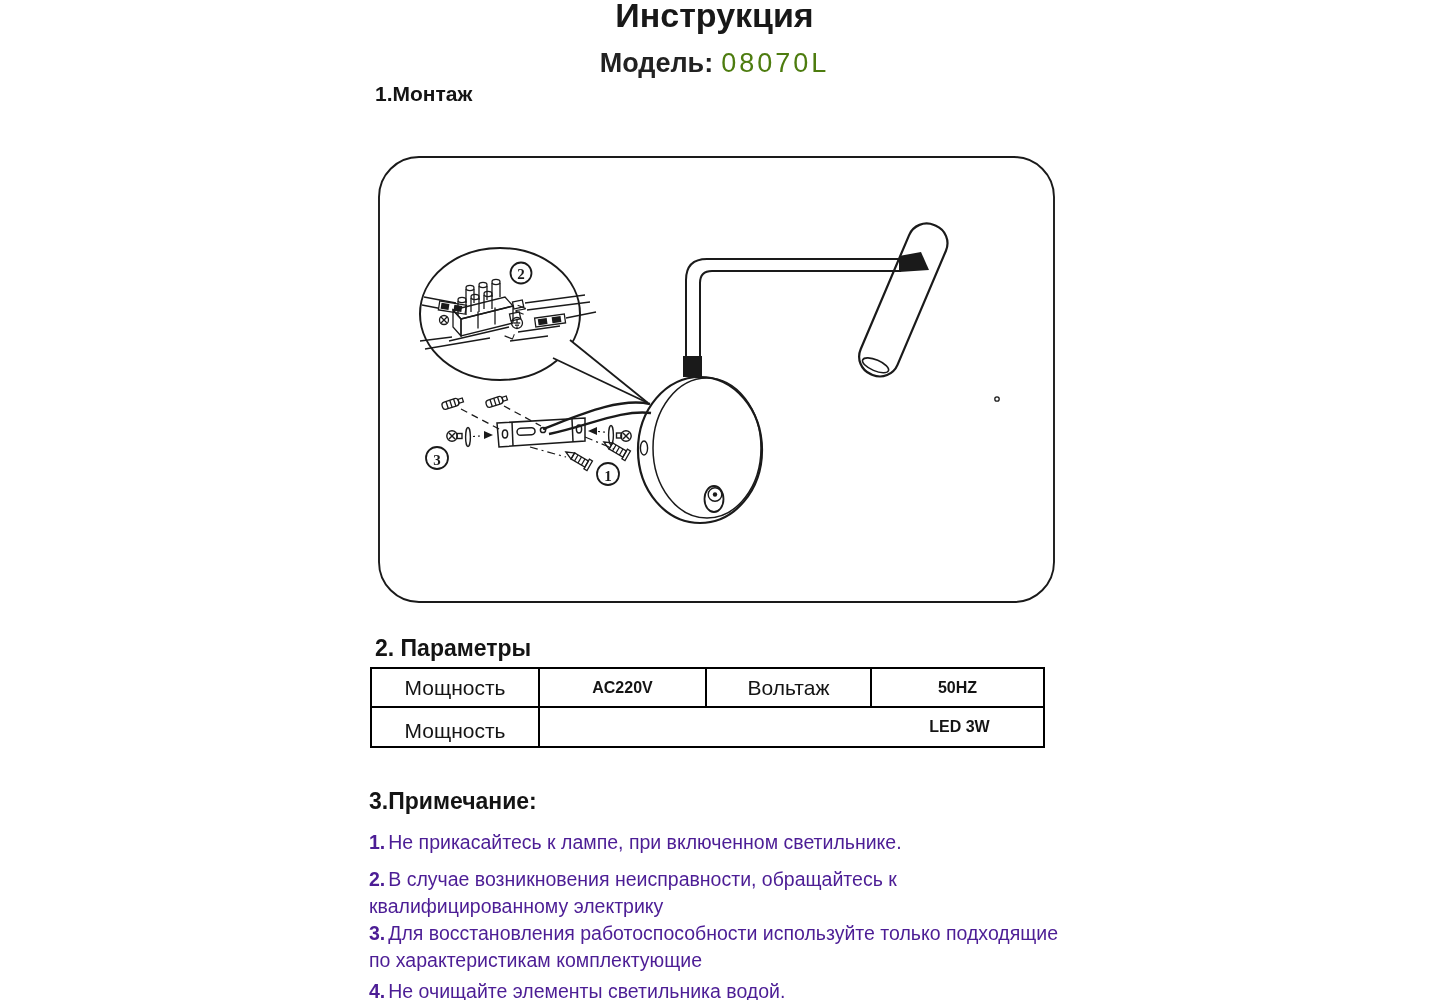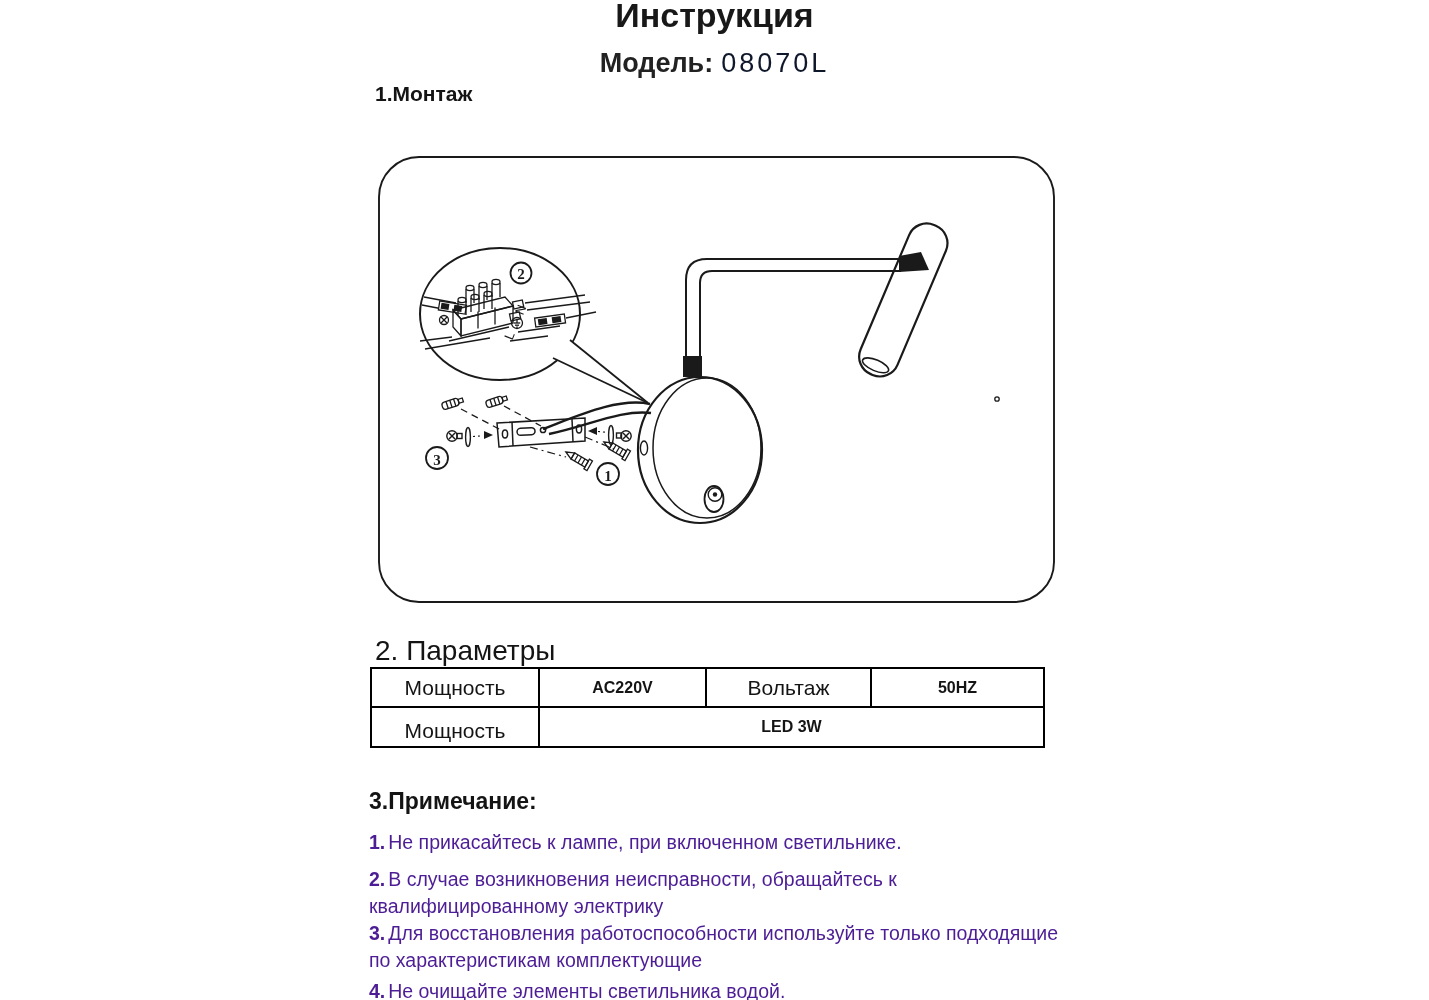--- a/index.html
+++ b/index.html
@@ -4,38 +4,38 @@
 <style>
   html,body{margin:0;padding:0;background:#fff;}
   .page{position:relative;width:1173px;height:1000px;background:#ffffff;
         font-family:"Liberation Sans",sans-serif;color:#141414;overflow:hidden;}
 
   .title{position:absolute;top:-5px;left:0;width:1429px;text-align:center;
          font-size:34px;line-height:40px;font-weight:700;color:#181818;}
   .model{position:absolute;top:47px;left:0;width:1429px;text-align:center;
          font-size:27px;line-height:32px;color:#222;}
   .model .lbl{font-weight:700;}
-  .model .val{font-weight:400;letter-spacing:3px;color:#0f172a;margin-left:8px;}
+  .model .val{font-weight:400;letter-spacing:3px;color:#4d7c0f;margin-left:8px;}
 
   .h-montage{position:absolute;left:375px;top:82px;font-size:21px;font-weight:700;}
-  .h-params{position:absolute;left:375px;top:635px;font-size:28px;font-weight:400;}
+  .h-params{position:absolute;left:375px;top:635px;font-size:23px;font-weight:700;}
   .h-notes{position:absolute;left:369px;top:788px;font-size:23px;font-weight:700;}
 
   .diagram{position:absolute;left:374px;top:152px;width:686px;height:456px;}
 
   .ptable{position:absolute;left:370px;top:667px;width:675px;height:81px;
           border:2.5px solid #000;box-sizing:border-box;display:grid;
           grid-template-columns:168px 167px 165px 1fr;grid-template-rows:39px 1fr;
           font-size:21px;background:#fff;}
   .cell{display:flex;align-items:center;justify-content:center;box-sizing:border-box;}
   .br{border-right:2.5px solid #000;}
   .bb{border-bottom:2.5px solid #000;}
   .bold{font-weight:700;font-size:16px;}
   .power-label{align-items:flex-end;padding-bottom:3px;}
-  .power-value{justify-content:center;}
+  .power-value{justify-content:flex-end;}
   .power-value .vwrap{display:block;width:167px;text-align:center;}
 
   .note{position:absolute;left:369px;width:700px;font-size:19.5px;line-height:27px;color:#4c1d95;}
   .note .num{font-weight:700;margin-right:3px;}
   .n1{top:829px;} .n2{top:866px;} .n3{top:920px;} .n4{top:978px;}
 
   svg .ln{stroke:#1a1a1a;fill:none;}
   svg text{fill:#1a1a1a;}
 </style>
 </head>

